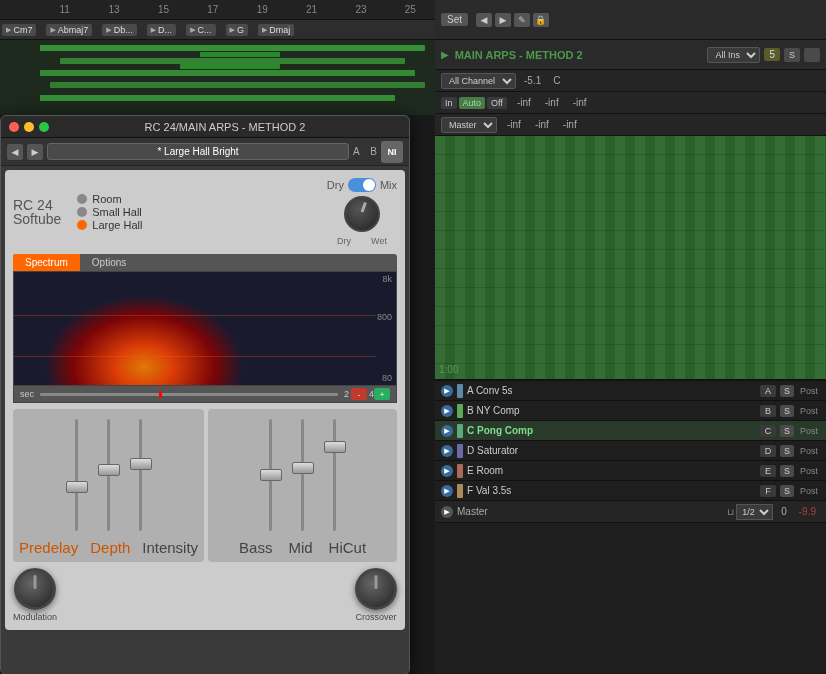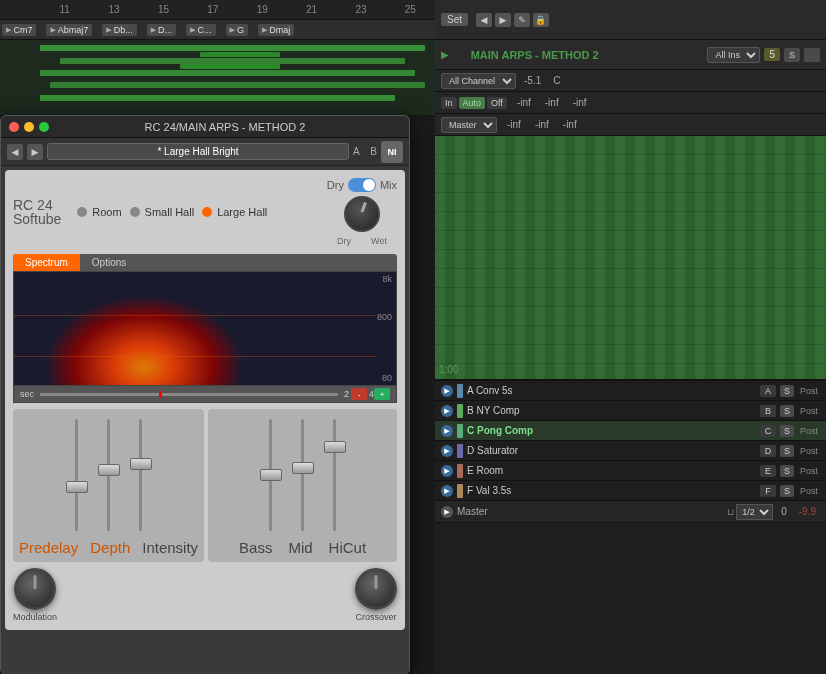--- a/index.html
+++ b/index.html
@@ -168,22 +168,22 @@
       margin-right: 16px;
     }
     .rc24-logo span {
       font-size: 14px;
       color: #555;
       display: block;
       font-weight: normal;
     }
     .rc24-radio-group {
       display: flex;
-      flex-direction: row;
-      gap: 8px;
+      flex-direction: column;
+      gap: 1px;
     }
     .rc24-radio {
       display: flex;
       align-items: center;
       gap: 5px;
       font-size: 11px;
       color: #333;
     }
     .radio-dot {
       width: 10px; height: 10px;
@@ -465,21 +465,20 @@
     }
     .track-header-arrow {
       color: #4a9a4a;
       font-size: 10px;
     }
     .track-name-label {
       color: #4a9a4a;
       font-size: 11px;
       font-weight: bold;
       flex: 1;
-      margin-left: 16px;
     }
     .mixer-channels {
       display: flex;
       gap: 4px;
       align-items: center;
     }
     .channel-select {
       background: #3a3a3a;
       border: 1px solid #555;
       color: #ccc;

